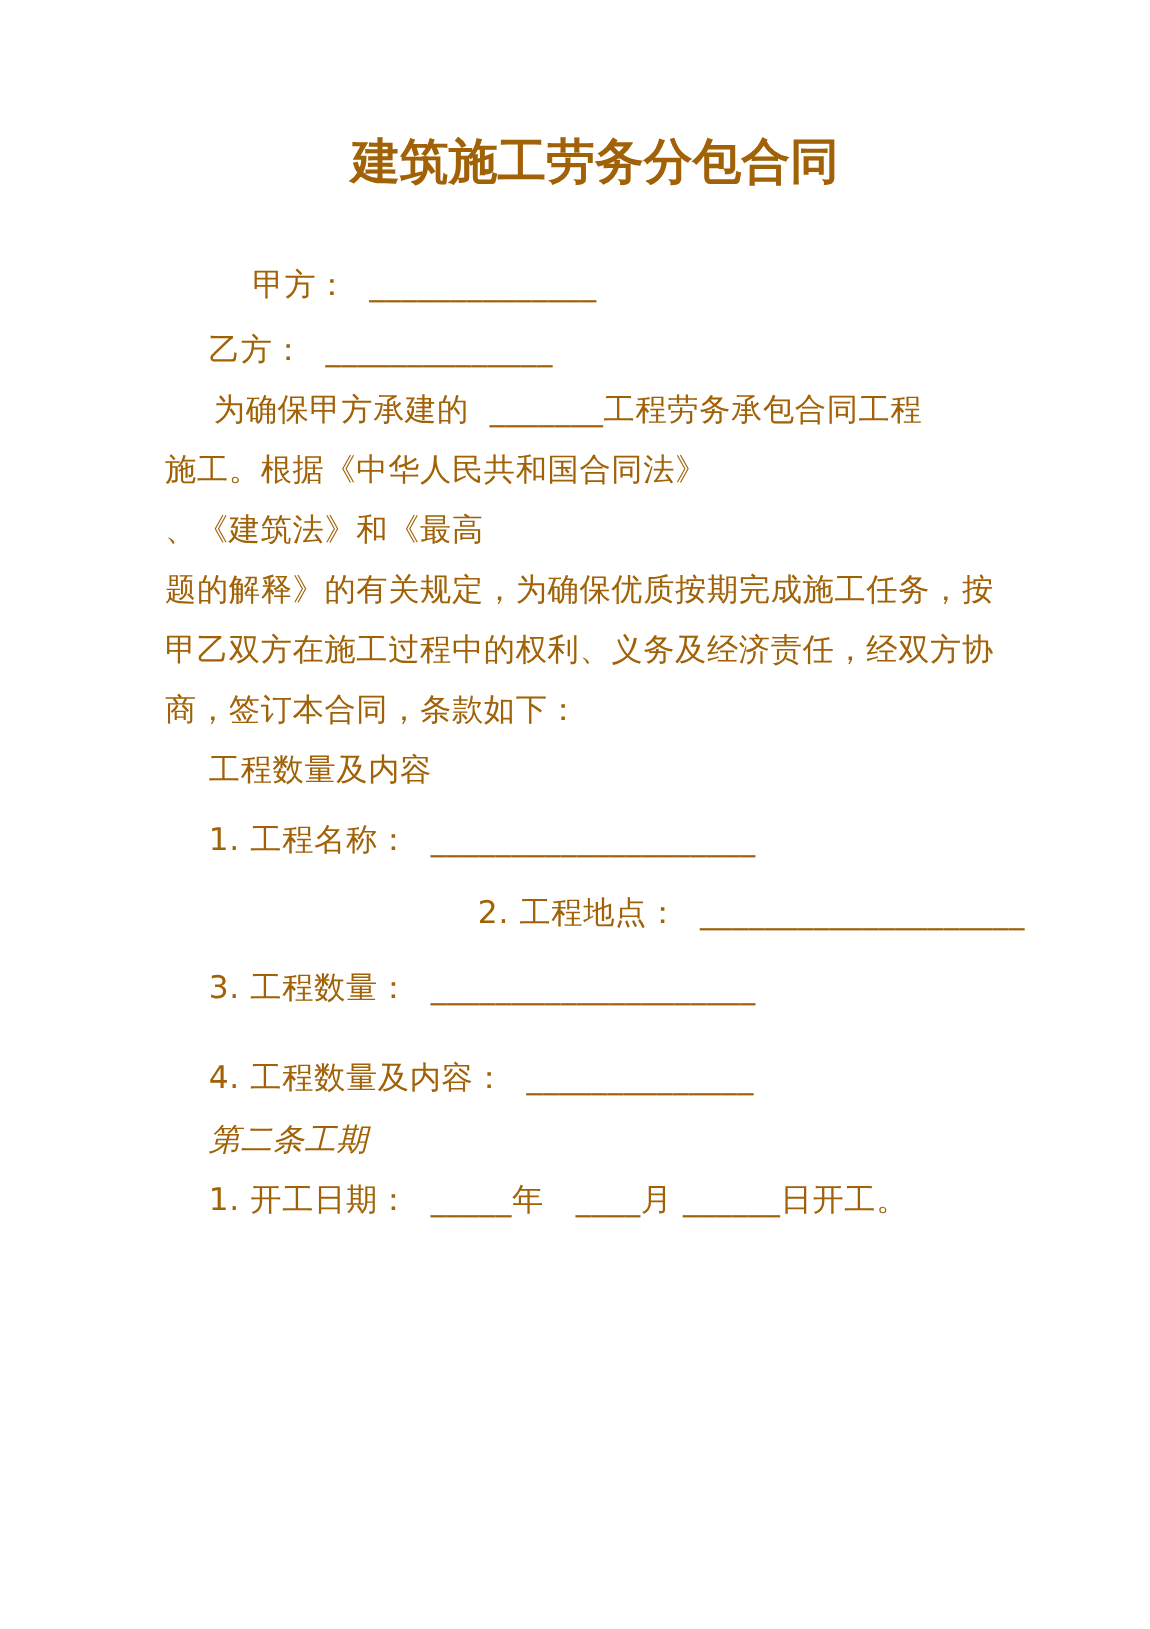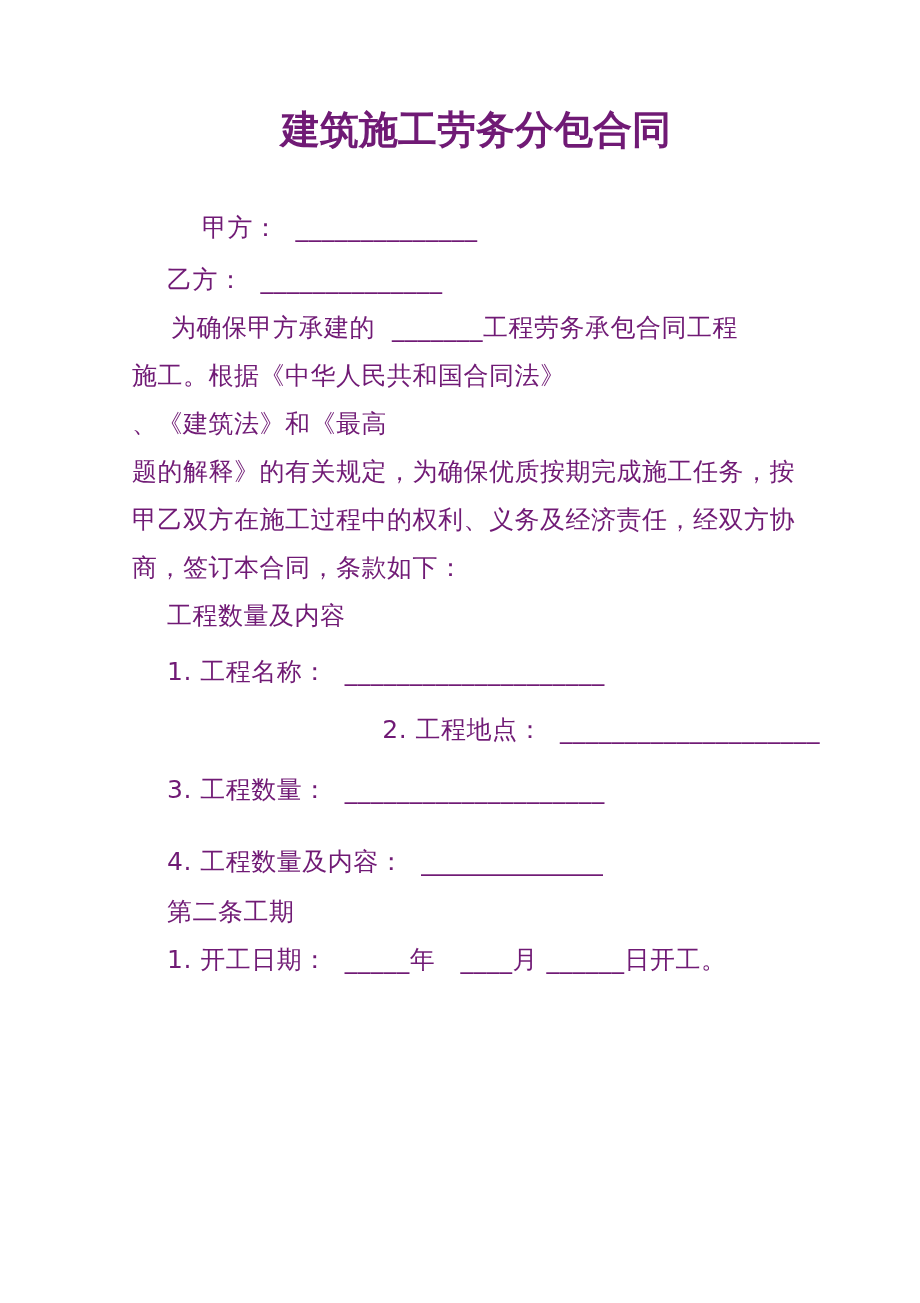--- a/index.html
+++ b/index.html
@@ -5,21 +5,21 @@
   html, body {
     margin: 0;
     padding: 0;
     background: #ffffff;
   }
   .page {
     position: relative;
     width: 920px;
     height: 1303px;
     background: #ffffff;
-    color: #701a75;
+    color: #a16207;
     font-family: "DejaVu Sans", "Liberation Sans", sans-serif;
     overflow: hidden;
   }
   .content {
     padding: 102px 100px 0 132px;
   }
   .title {
     margin: 0;
     font-size: 39px;
     font-weight: bold;
@@ -38,21 +38,21 @@
   .ind1  { padding-left: 35px; }  
   .ind15 { padding-left: 39px; }  
   .ind2  { padding-left: 70px; }  
   
   .mt46 { margin-top: 46px; }
   .mt4  { margin-top: 4px; }
   .mt8  { margin-top: 8px; }
   .mt10 { margin-top: 10px; text-align: right; }
   .mt12 { margin-top: 12px; }
   .mt24 { margin-top: 24px; }
-  .mt2  { margin-top: 2px; }
+  .mt2  { margin-top: 2px; font-style: italic; }
 </style>
 </head>
 <body>
 
 <div class="page">
   <div class="content">
 
     <h1 class="title">建筑施工劳务分包合同</h1>
 
     <div class="line ind2 mt46">甲方：  ______________</div>

